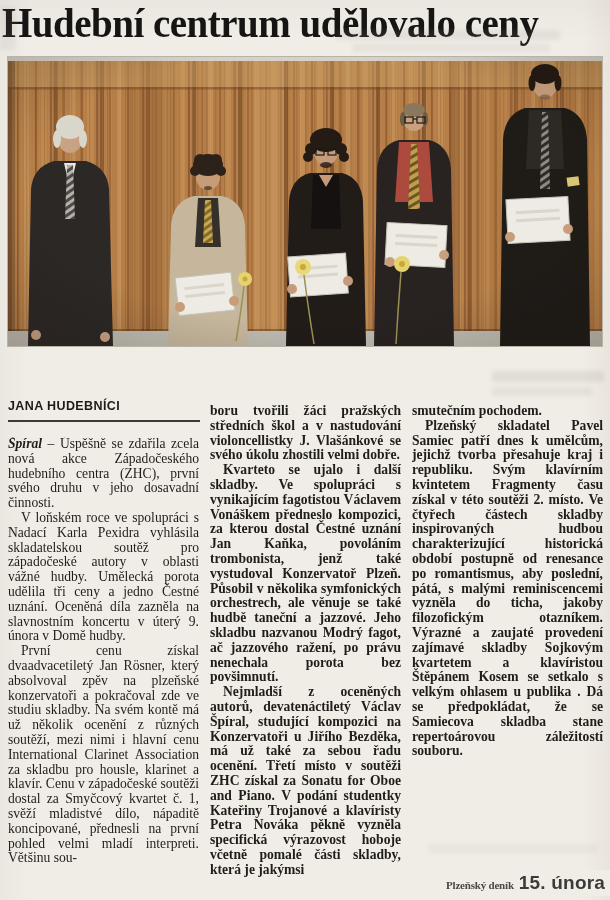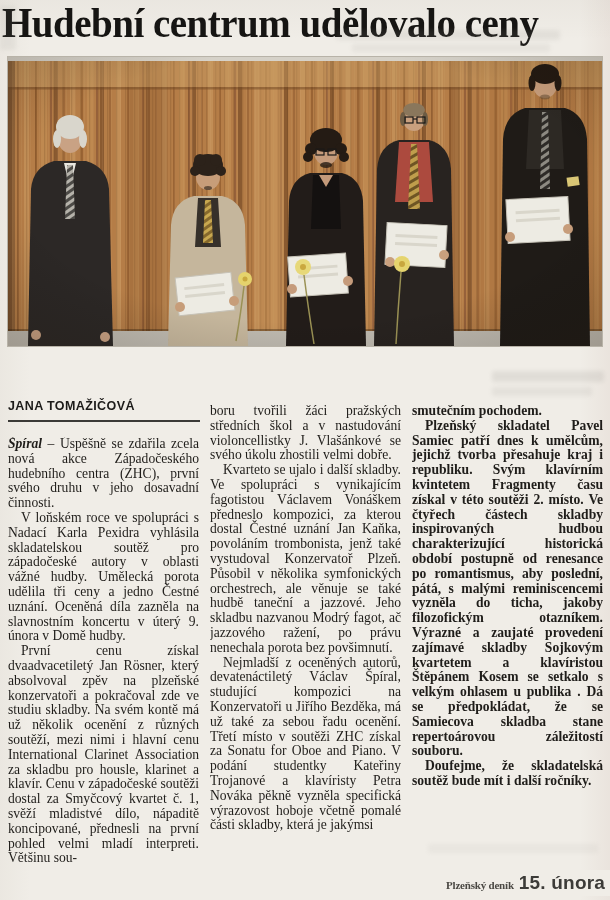--- a/index.html
+++ b/index.html
@@ -36,21 +36,21 @@
     letter-spacing:0.4px; color:#1c1b19; padding-bottom:7px;
     border-bottom:2px solid #3b3a37;
   }
   .col{
     position:absolute; width:191px; font-size:13.6px; line-height:14.8px;
     text-align:justify; color:#1f1d1a; overflow:hidden;
   }
   .col p{margin:0; padding:0;}
   .col p + p{text-indent:13px;}
   .col1{left:8px;  top:437px; height:458px;}
-  .col2{left:210px; top:404px; height:492px;}
+  .col2{left:210px; top:404px; height:492px;font-weight:bold;}
   .col3{left:412px; top:404px; height:492px;font-weight:bold;}
   .dateline{font-style:italic; font-weight:bold;}
   .footer{
     position:absolute; left:440px; top:870px; width:168px; text-align:right;
     background:#f0ede7; padding:2px 0 2px 6px; white-space:nowrap;
   }
   .footer .source{
     font-family:Liberation Serif, serif; font-weight:bold; font-size:11px;
     color:#4a4843; letter-spacing:-0.2px; margin-right:5px;
   }
@@ -255,37 +255,36 @@
         <ellipse cx="524" cy="26" rx="3.5" ry="8" fill="#241a12"></ellipse>
         <ellipse cx="550" cy="26" rx="3.5" ry="8" fill="#241a12"></ellipse>
         <ellipse cx="537" cy="40" rx="5" ry="2.5" fill="#6b5138" opacity="0.6"></ellipse>
       </g>
 
       <rect width="594" height="289" fill="url(#vig)"></rect>
     </svg>
   </figure>
 
 
-  <div class="byline">JANA TOMAŽIČOVÁ</div>
+  <div class="byline">JANA HUDEBNÍCI</div>
 
   <div class="col col1">
     <p><b class="dateline">Špíral</b><span> – Úspěšně se zdařila zcela nová akce Západočeského hudebního centra (ZHC), první svého druhu v jeho dosavadní činnosti.</span></p>
     <p>V loňském roce ve spolupráci s Nadací Karla Pexidra vyhlásila skladatelskou soutěž pro západočeské autory v oblasti vážné hudby. Umělecká porota udělila tři ceny a jedno Čestné uznání. Oceněná díla zazněla na slavnostním koncertu v úterý 9. února v Domě hudby.</p>
     <p>První cenu získal dvaadvacetiletý Jan Rösner, který absolvoval zpěv na plzeňské konzervatoři a pokračoval zde ve studiu skladby. Na svém kontě má už několik ocenění z různých soutěží, mezi nimi i hlavní cenu International Clarinet Association za skladbu pro housle, klarinet a klavír. Cenu v západočeské soutěži dostal za Smyčcový kvartet č. 1, svěží mladistvé dílo, nápaditě koncipované, přednesli na první pohled velmi mladí interpreti. Většinu sou-</p>
   </div>
 
   <div class="col col2">
     <p>boru tvořili žáci pražských středních škol a v nastudování violoncellistky J. Vlašánkové se svého úkolu zhostili velmi dobře.</p>
     <p>Kvarteto se ujalo i další skladby. Ve spolupráci s vynikajícím fagotistou Václavem Vonáškem předneslo kompozici, za kterou dostal Čestné uznání Jan Kaňka, povoláním trombonista, jenž také vystudoval Konzervatoř Plzeň. Působil v několika symfonických orchestrech, ale věnuje se také hudbě taneční a jazzové. Jeho skladbu nazvanou Modrý fagot, ač jazzového ražení, po právu nenechala porota bez povšimnutí.</p>
     <p>Nejmladší z oceněných autorů, devatenáctiletý Václav Špíral, studující kompozici na Konzervatoři u Jiřího Bezděka, má už také za sebou řadu ocenění. Třetí místo v soutěži ZHC získal za Sonatu for Oboe and Piano. V podání studentky Kateřiny Trojanové a klavíristy Petra Nováka pěkně vyzněla specifická výrazovost hoboje včetně pomalé části skladby, která je jakýmsi</p>
   </div>
 
   <div class="col col3">
     <p>smutečním pochodem.</p>
     <p>Plzeňský skladatel Pavel Samiec patří dnes k umělcům, jejichž tvorba přesahuje kraj i republiku. Svým klavírním kvintetem Fragmenty času získal v této soutěži 2. místo. Ve čtyřech částech skladby inspirovaných hudbou charakterizující historická období postupně od renesance po romantismus, aby poslední, pátá, s malými reminiscencemi vyzněla do ticha, jakoby filozofickým otazníkem. Výrazné a zaujaté provedení zajímavé skladby Sojkovým kvartetem a klavíristou Štěpánem Kosem se setkalo s velkým ohlasem u publika . Dá se předpokládat, že se Samiecova skladba stane repertoárovou záležitostí souboru.</p>
-    <p>Doufejme, že skladatelská soutěž bude mít i další ročníky.</p>
   </div>
 
   <div class="footer">
     <span class="source">Plzeňský deník</span><span class="date">15. února 2016</span>
   </div>
 
 </div>
 
 </body></html>

